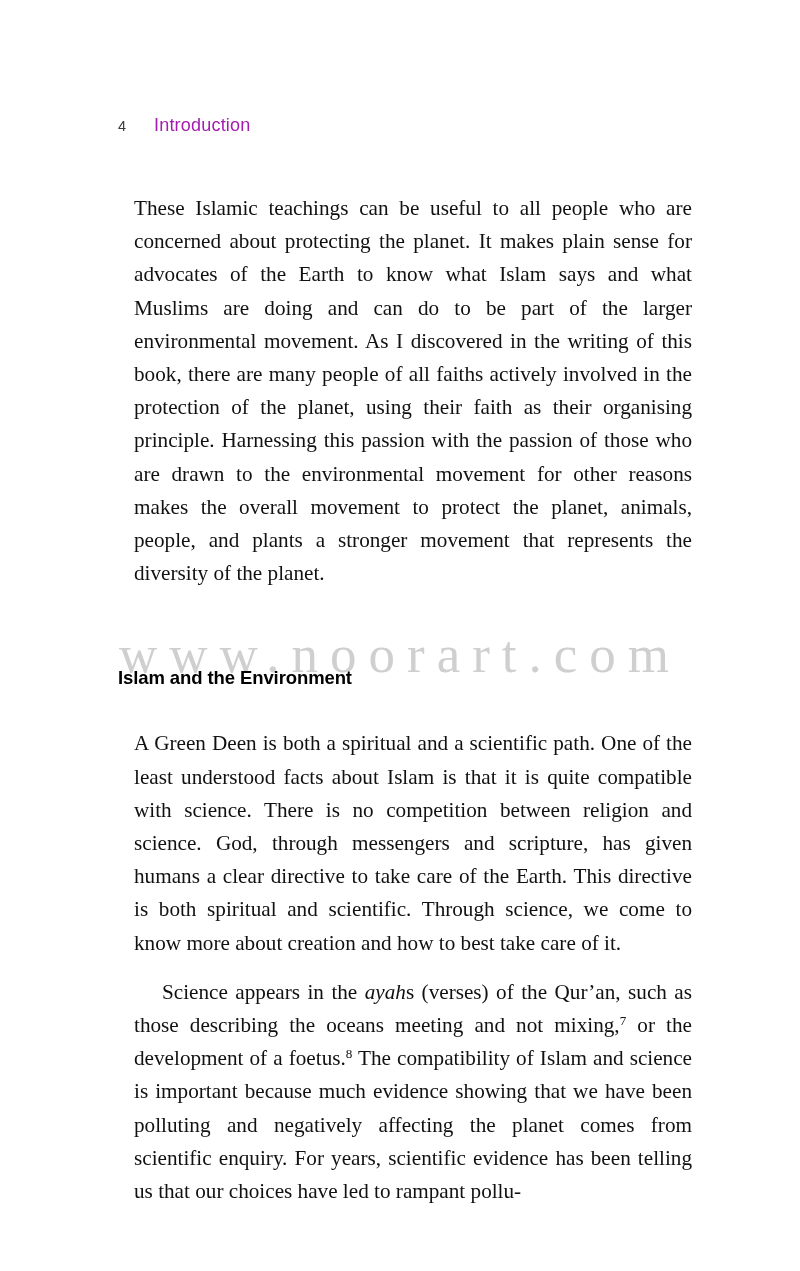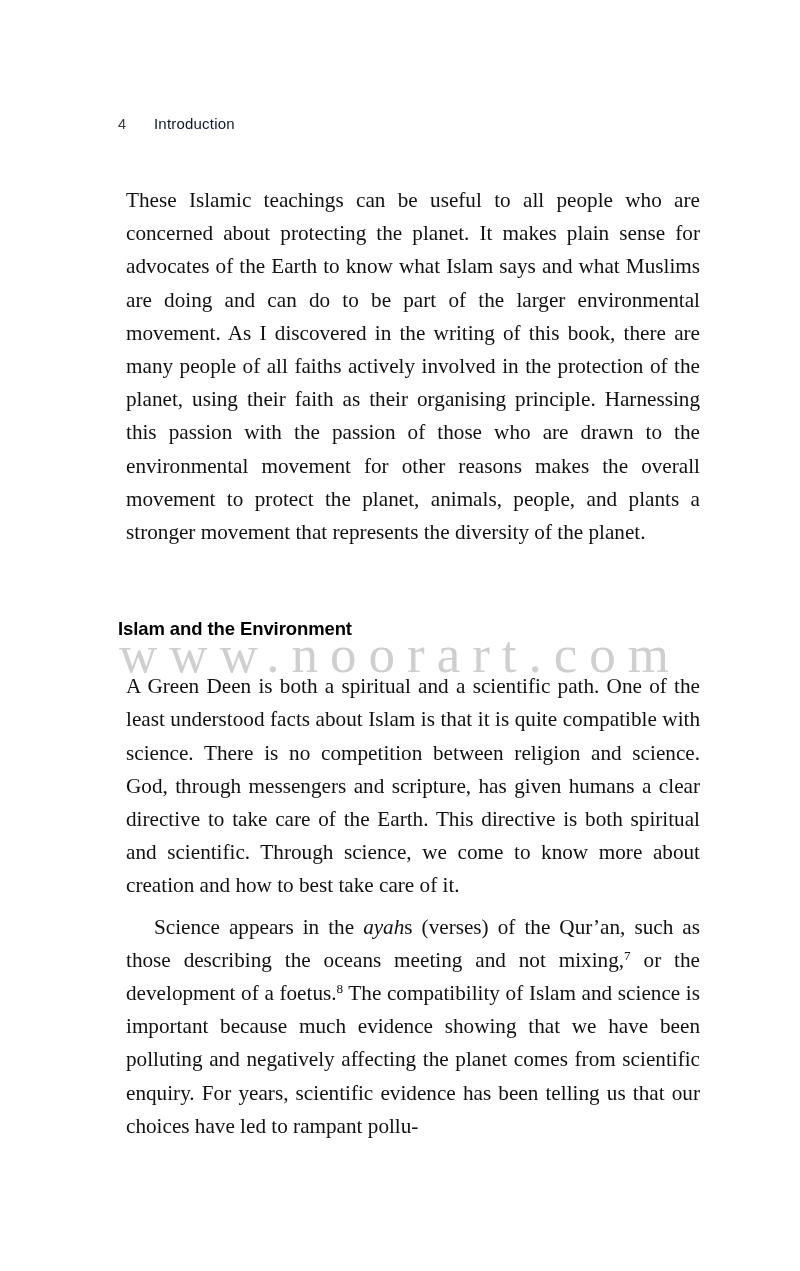--- a/index.html
+++ b/index.html
@@ -27,22 +27,22 @@
     font-size: 15.5px;
     color: #2a2a2a;
     letter-spacing: 0.2px;
   }
   #running-head .folio {
     width: 36px;
     font-size: 14.5px;
     color: #3a3a3a;
   }
   #running-head .head-title {
-    font-size: 15px;
-    color: #0f172a;
+    font-size: 18px;
+    color: #a21caf;
   }
 
   
   #watermark {
     position: absolute;
     left: 0;
     top: 628px;
     width: 800px;
     text-align: center;
     font-family: "Liberation Serif", serif;
@@ -64,21 +64,21 @@
     z-index: 5;
   }
 
   .body-par {
     font-family: "Liberation Serif", serif;
     font-size: 21.2px;
     line-height: 33.2px;
     color: #111111;
     text-align: justify;
     text-justify: inter-word;
-    margin: 8px;
+    margin: 16px;
     hyphens: manual;
   }
   .body-par.last-line-left {
     text-align-last: left;
   }
   .body-par.indented {
     text-indent: 28px;
   }
 
   .section-heading {

